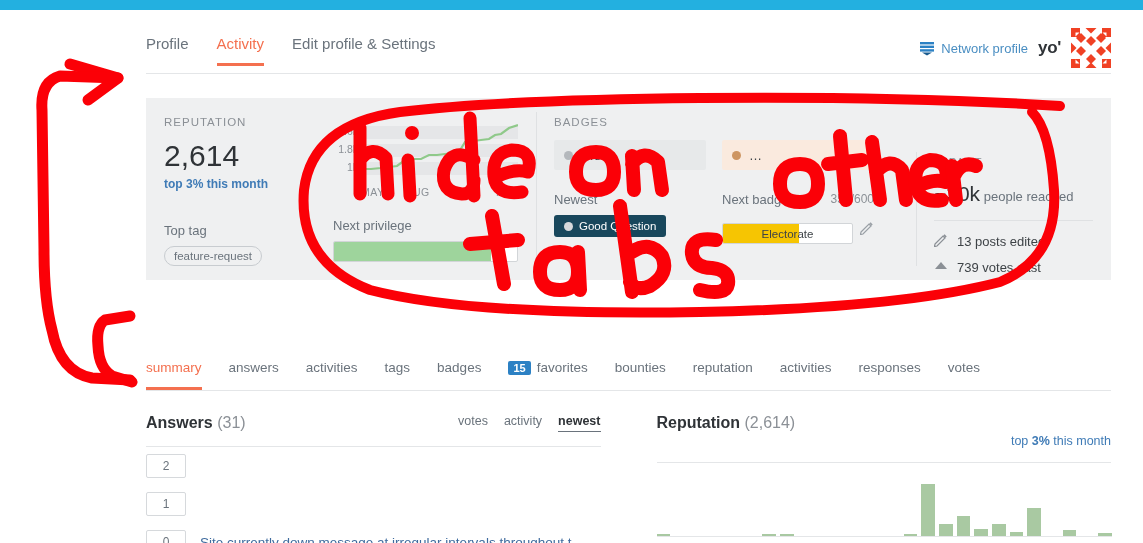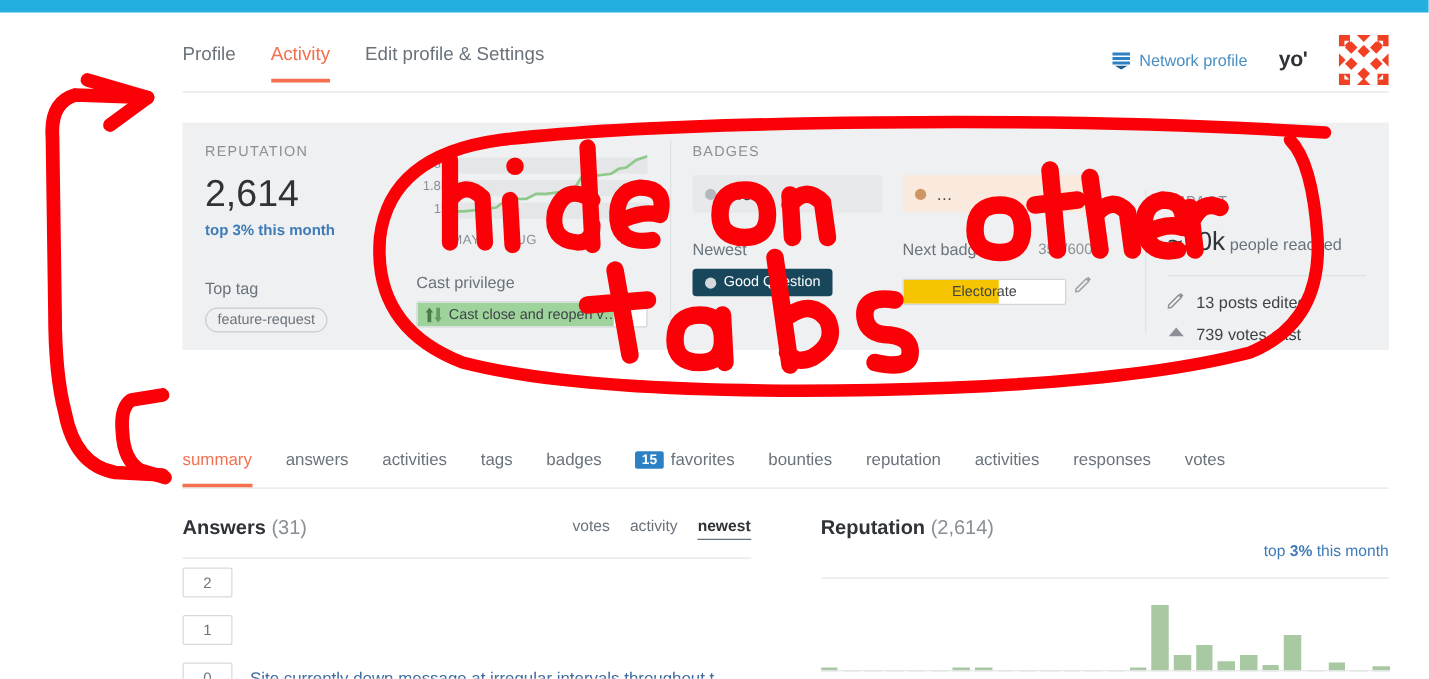--- a/index.html
+++ b/index.html
@@ -27,21 +27,21 @@
     border-bottom: 3px solid transparent; cursor: pointer; line-height: 18px;
     white-space: nowrap;
   }
   .ptab.active { color: #f4704f; border-bottom-color: #f4704f; }
   .ptabs-rule {
     position: absolute; left: 0; top: 63px; width: 965px; height: 1px; background: #e4e6e8;
   }
 
   
   .hdr-right {
-    position: absolute; right: 0px; top: 18px; display: flex; align-items: center; gap: 25px;
+    position: absolute; right: 0px; top: 18px; display: flex; align-items: center; gap: 10px;
   }
   .netprof { display: flex; align-items: center; gap: 6px; color: #4a8ec2; font-size: 13px; cursor: pointer; }
   .stack-icon { display: block; }
   .uname { font-size: 17px; font-weight: bold; color: #2f3337; letter-spacing: -0.3px; }
   .avatar { width: 40px; height: 40px; display: block; }
 
   
   .card {
     position: absolute; left: 0; top: 88px; width: 965px; height: 182px;
     background: #eff0f1; display: flex;
@@ -238,30 +238,23 @@
             <svg width="157" height="54">
               <polyline points="0,47 10,47 20,46 28,45 36,44 44,38 52,37 60,37 68,33 76,33 84,32 92,31 98,30 104,20 112,19 120,18 128,17 134,13 140,12 148,6 157,3" fill="none" stroke="#8fc98a" stroke-width="2.2"></polyline>
             </svg>
           </div>
           <div class="xaxis">
             <span>MAY</span>
             <span>AUG</span>
             <span>NOV</span>
             <span>FEB</span>
           </div>
-          <div class="nextpriv-lbl">Cast privilege</div>
+          <div class="nextpriv-lbl">Next privilege</div>
           <div class="bar-outer">
             <div class="bar-fill green" id="priv-fill" style="width: 86%;"></div>
-            <div class="bar-txt">
-              <svg width="14" height="12" viewBox="0 0 14 12" style="margin-right:5px">
-                <polygon points="3.5,0 6.5,4 5,4 5,12 2,12 2,4 0.5,4" fill="#4a7a47"></polygon>
-                <polygon points="10.5,12 13.5,8 12,8 12,0 9,0 9,8 7.5,8" fill="#4a7a47" opacity="0.65"></polygon>
-              </svg>
-              <span>Cast close and reopen v…</span>
-            </div>
           </div>
         </div>
       </div>
 
       <div class="cell cell-badges">
         <div class="secttl">BADGES</div>
         <div class="badge-boxes">
           <div class="bbox silver">
             <span class="dot silver"></span>
             <span>…8</span>

